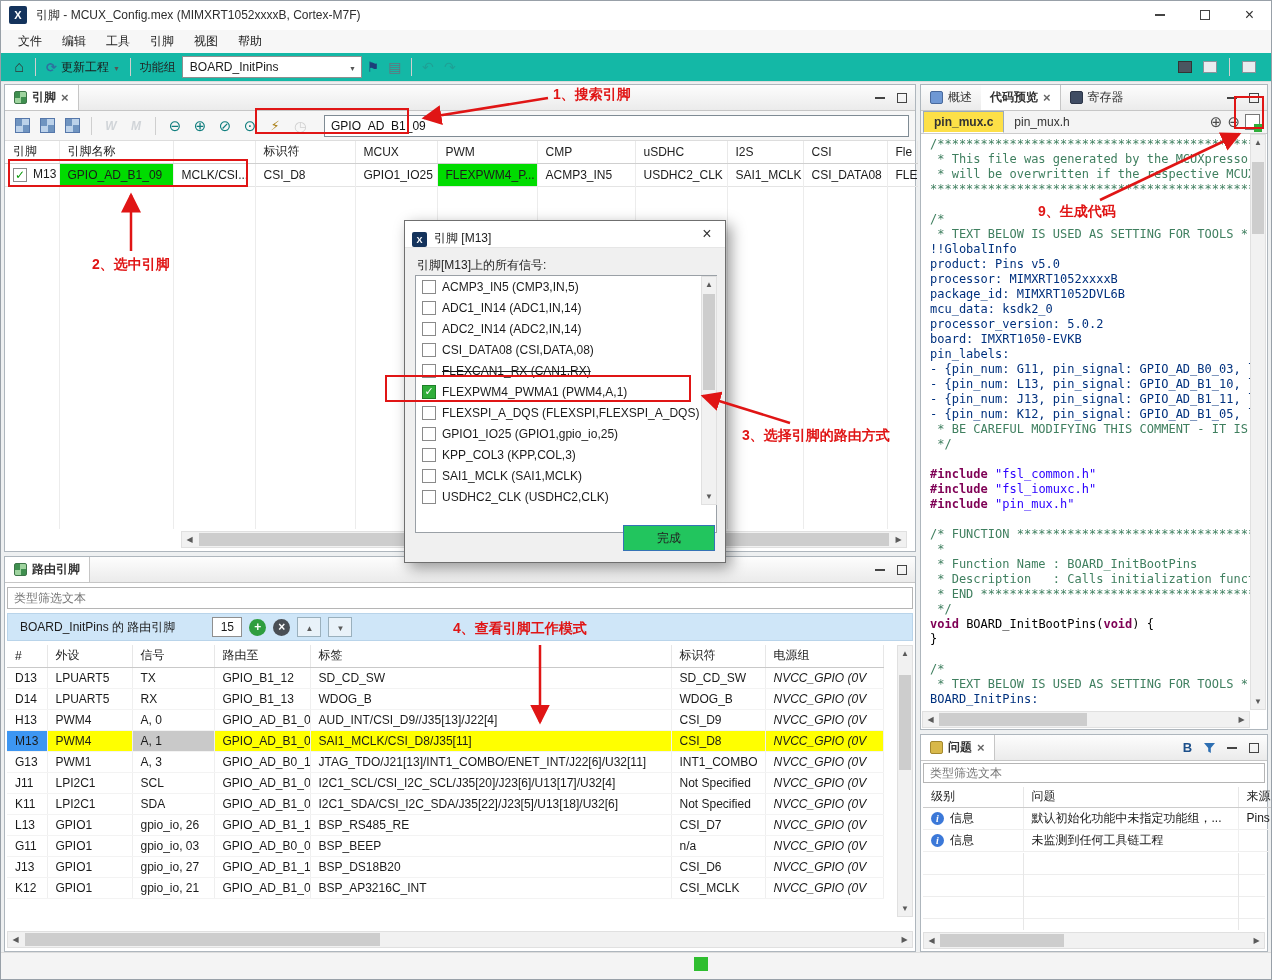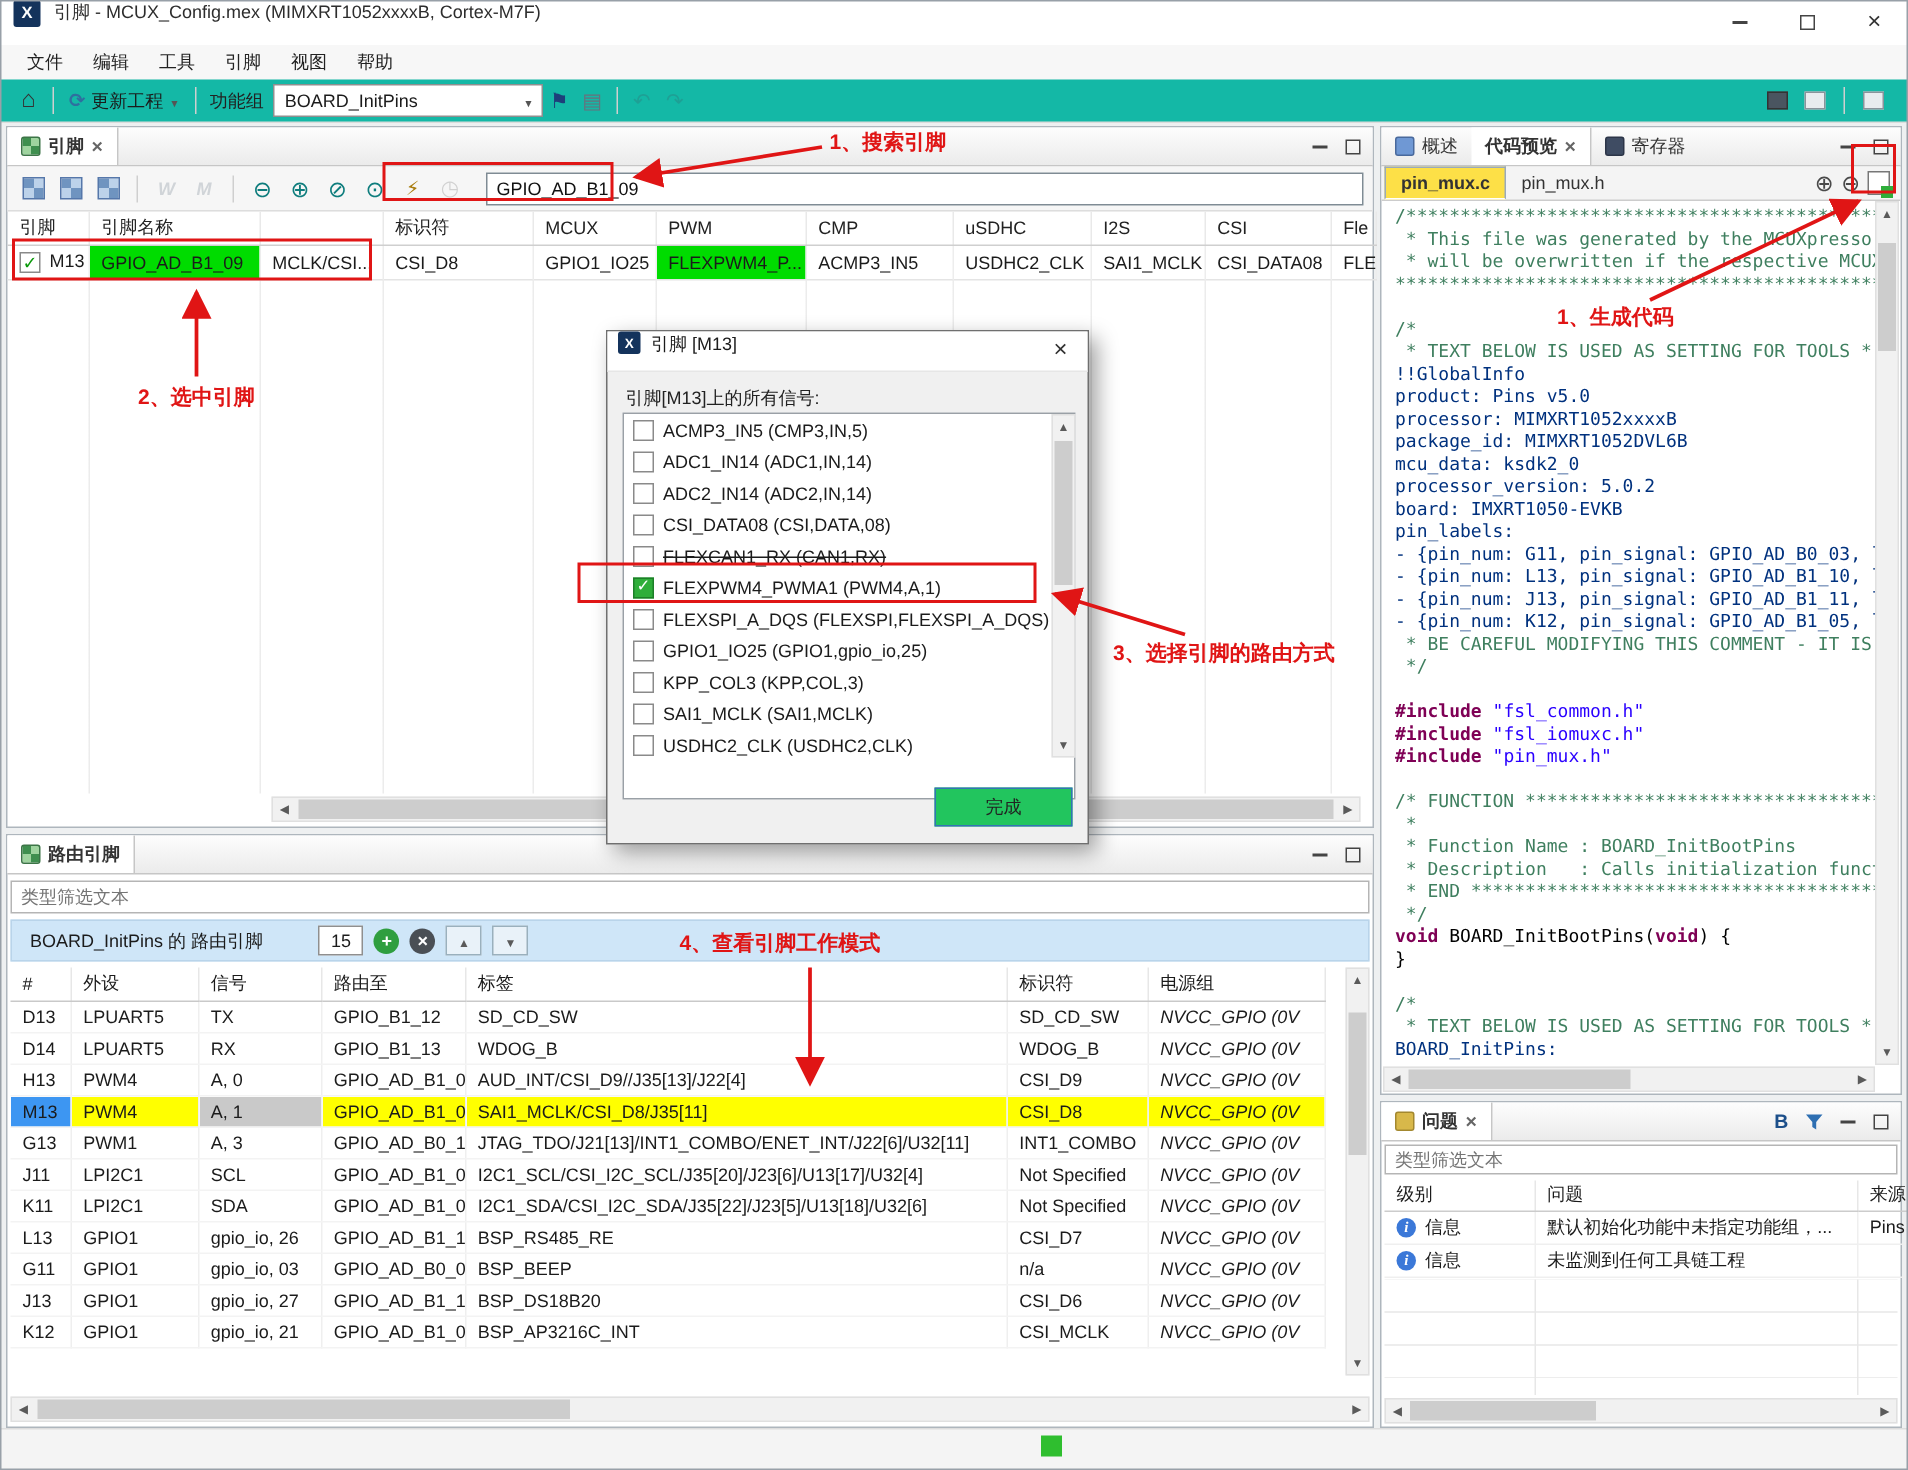--- a/index.html
+++ b/index.html
@@ -1,20 +1,20 @@
 <!DOCTYPE html>
 <html><head>
 <meta charset="utf-8">
 <style>
 *{margin:0;padding:0;box-sizing:border-box}
 html,body{width:1272px;height:980px}
 body{position:relative;overflow:hidden;background:#eef0f1;font-family:"Liberation Sans","DejaVu Sans",sans-serif;font-size:12px;color:#1b1b1b}
 .frame{position:absolute;inset:0;border:1px solid #98a0a8;pointer-events:none;z-index:99}
 
-.titlebar{position:absolute;left:0;top:0;width:100%;height:30px;background:#fff;display:flex;align-items:flex-start;z-index:5}
+.titlebar{position:absolute;left:0;top:0;width:100%;height:30px;background:#fff;display:flex;align-items:center;z-index:5}
 .app-icon{width:18px;height:18px;margin:0 9px;background:#14335c;color:#fff;display:flex;align-items:center;justify-content:center;border-radius:2px}
 .app-icon::after{content:"X";font:bold 11px "Liberation Sans",sans-serif}
 .title-text{color:#2d2d2d}
 .win-btns{margin-left:auto;display:flex;height:100%}
 .win-btn{width:45px;height:100%;display:flex;align-items:center;justify-content:center;color:#333}
 .g-min{width:10px;height:2px;background:#444}
 .g-max{width:10px;height:10px;border:1.5px solid #444}
 .g-close::after{content:"×";font-size:16px;color:#333}
 .menubar{position:absolute;left:0;top:30px;width:100%;height:23px;background:#f7f7f7;display:flex;align-items:center;padding-left:8px;z-index:5}
 .menu-item{padding:3px 10px;color:#222}
@@ -145,21 +145,21 @@
 .prob-filler{position:absolute;left:2px;top:118px;right:2px;bottom:21px;background:
 linear-gradient(#e7e7e7,#e7e7e7) 100px 0/1px 100% no-repeat,
 linear-gradient(#e7e7e7,#e7e7e7) 315px 0/1px 100% no-repeat,
 repeating-linear-gradient(to bottom,#fff 0 21px,#ededed 21px 22px)}
 .prob-hscroll{left:2px;right:2px;bottom:2px}
 
 .statusbar{position:absolute;left:0;top:952px;width:100%;height:28px;background:#f4f4f4;border-top:1px solid #ddd}
 .heap-ind{position:absolute;left:694px;top:957px;width:14px;height:14px;background:#2fbe2f}
 
 .dialog{position:absolute;left:404px;top:220px;width:322px;height:343px;background:#f0f0f0;border:1px solid #6f6f6f;box-shadow:5px 5px 14px rgba(0,0,0,.4);z-index:30}
-.dlg-title{height:27px;background:#fff;display:flex;align-items:flex-start;padding-left:7px;border-bottom:1px solid #e6e6e6}
+.dlg-title{height:27px;background:#fff;display:flex;align-items:flex-end;padding-left:7px;border-bottom:1px solid #e6e6e6}
 .dlg-icon{width:15px;height:15px;background:#14335c;color:#fff;display:flex;align-items:center;justify-content:center;margin-right:7px;border-radius:2px}
 .dlg-icon::after{content:"X";font:bold 9px "Liberation Sans",sans-serif}
 .dlg-close{margin-left:auto;width:36px;height:100%;display:flex;align-items:center;justify-content:center}
 .dlg-close::after{content:"×";font-size:16px;color:#333}
 .dlg-label{position:absolute;left:12px;top:36px;color:#222}
 .sig-list{position:absolute;left:10px;top:54px;width:302px;height:258px;background:#fff;border:1px solid #9aa0a6;overflow:hidden}
 .sig-item{height:21px;display:flex;align-items:center;padding-left:6px;white-space:nowrap}
 .strike{text-decoration:line-through}
 .dlg-vscroll{left:296px;top:55px;height:229px}
 .done-btn{position:absolute;left:218px;top:304px;width:92px;height:26px;background:#22c55e;border:1px solid #3573b5;display:flex;align-items:center;justify-content:center;color:#222}
@@ -708,21 +708,21 @@
 
 <div class="redbox" style="left:255px;top:108px;width:154px;height:26px"></div>
 <div class="redbox" style="left:8px;top:159px;width:240px;height:28px"></div>
 <div class="redbox" style="left:385px;top:375px;width:306px;height:27px"></div>
 <div class="redbox" style="left:1234px;top:96px;width:30px;height:33px"></div>
 
 <div class="ann" style="left:553px;top:86px">1、搜索引脚</div>
 <div class="ann" style="left:92px;top:256px">2、选中引脚</div>
 <div class="ann" style="left:742px;top:427px">3、选择引脚的路由方式</div>
 <div class="ann" style="left:453px;top:620px">4、查看引脚工作模式</div>
-<div class="ann" style="left:1038px;top:203px">1、生成代码</div>
+<div class="ann" style="left:1038px;top:203px">9、生成代码</div>
 
 <svg class="arrows" width="1272" height="980">
   <defs>
     <marker id="ah" markerWidth="9" markerHeight="8" refX="7" refY="4" orient="auto">
       <path d="M0,0 L8,4 L0,8 z" fill="#e01515"></path>
     </marker>
   </defs>
   <g stroke="#e01515" stroke-width="2.5">
     <line x1="548" y1="98" x2="424" y2="118" marker-end="url(#ah)"></line>
     <line x1="131" y1="251" x2="131" y2="195" marker-end="url(#ah)"></line>

